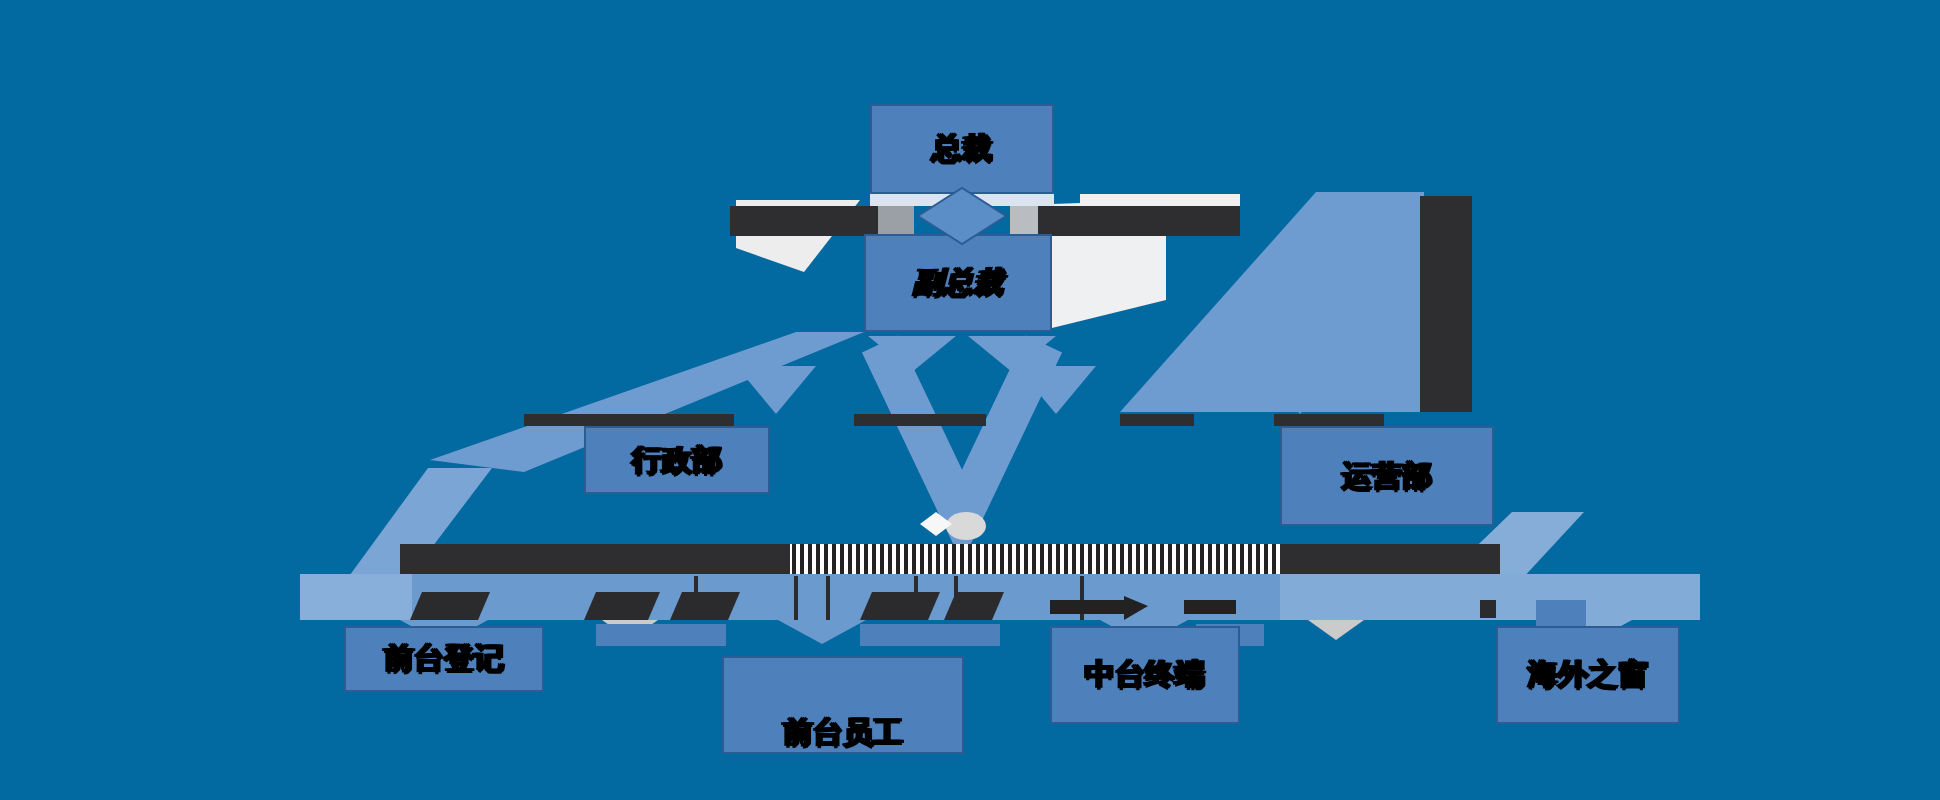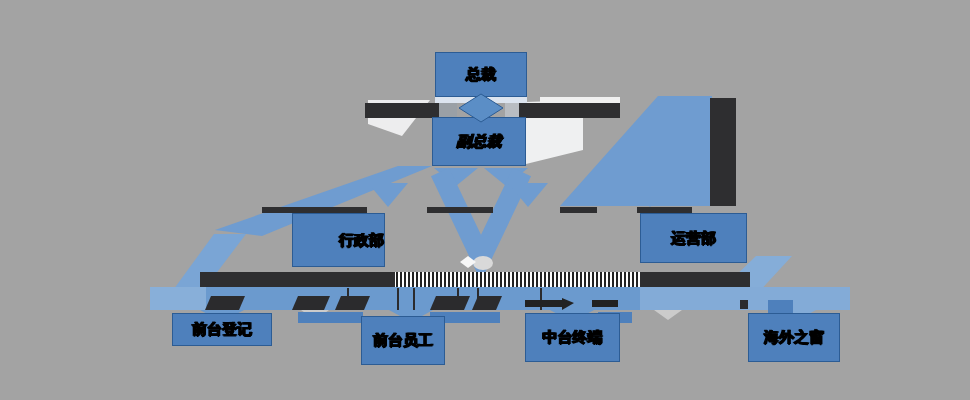--- a/index.html
+++ b/index.html
@@ -1,16 +1,16 @@
 <!DOCTYPE html>
 <html><head>
 <meta charset="utf-8">
 <style>
   html,body{margin:0;padding:0;background:#fff;}
-  .stage{position:relative;width:970px;height:400px;background:#a3a3a3;overflow:hidden;
+  .stage{position:relative;width:970px;height:400px;background:#0369a1;overflow:hidden;
          font-family:"DejaVu Sans",sans-serif;}
   .deco-svg{position:absolute;left:0;top:0;z-index:1;}
   .top-svg{position:absolute;left:0;top:0;z-index:3;}
   .node{position:absolute;z-index:2;background:#4e80bc;border:1px solid #2c5c94;
         display:flex;align-items:center;justify-content:center;box-sizing:border-box;}
   .node .node-label{color:#000;font-weight:bold;font-size:15px;white-space:nowrap;
         letter-spacing:0px;text-shadow:1px 0 #000,0 1px #000,-1px 0 #000;}
   .strip{position:absolute;z-index:2;background:#dce4ef;}
 </style>
 </head>
@@ -92,31 +92,31 @@
 
   <div class="node" style="left:435px;top:52px;width:92px;height:45px;">
     <span class="node-label">总裁</span>
   </div>
   <div class="strip" style="left:435px;top:97px;width:92px;height:6px;"></div>
 
   <div class="node" style="left:432px;top:117px;width:94px;height:49px;font-style:italic;">
     <span class="node-label">副总裁</span>
   </div>
 
-  <div class="node" style="left:292px;top:213px;width:93px;height:54px;justify-content:flex-end;">
+  <div class="node" style="left:292px;top:213px;width:93px;height:34px;">
     <span class="node-label">行政部</span>
   </div>
   <div class="node" style="left:640px;top:213px;width:107px;height:50px;">
     <span class="node-label">运营部</span>
   </div>
 
   <div class="node" style="left:172px;top:313px;width:100px;height:33px;text-align:center;">
     <span class="node-label">前台登记</span>
   </div>
-  <div class="node" style="left:361px;top:316px;width:84px;height:49px;">
+  <div class="node" style="left:361px;top:328px;width:121px;height:49px;align-items:flex-end;">
     <span class="node-label">前台员工</span>
   </div>
   <div class="node" style="left:525px;top:313px;width:95px;height:49px;">
     <span class="node-label">中台终端</span>
   </div>
   <div class="node" style="left:748px;top:313px;width:92px;height:49px;">
     <span class="node-label">海外之窗</span>
   </div>
 
   <svg class="top-svg" width="970" height="400" viewBox="0 0 970 400" style="pointer-events:none;">

